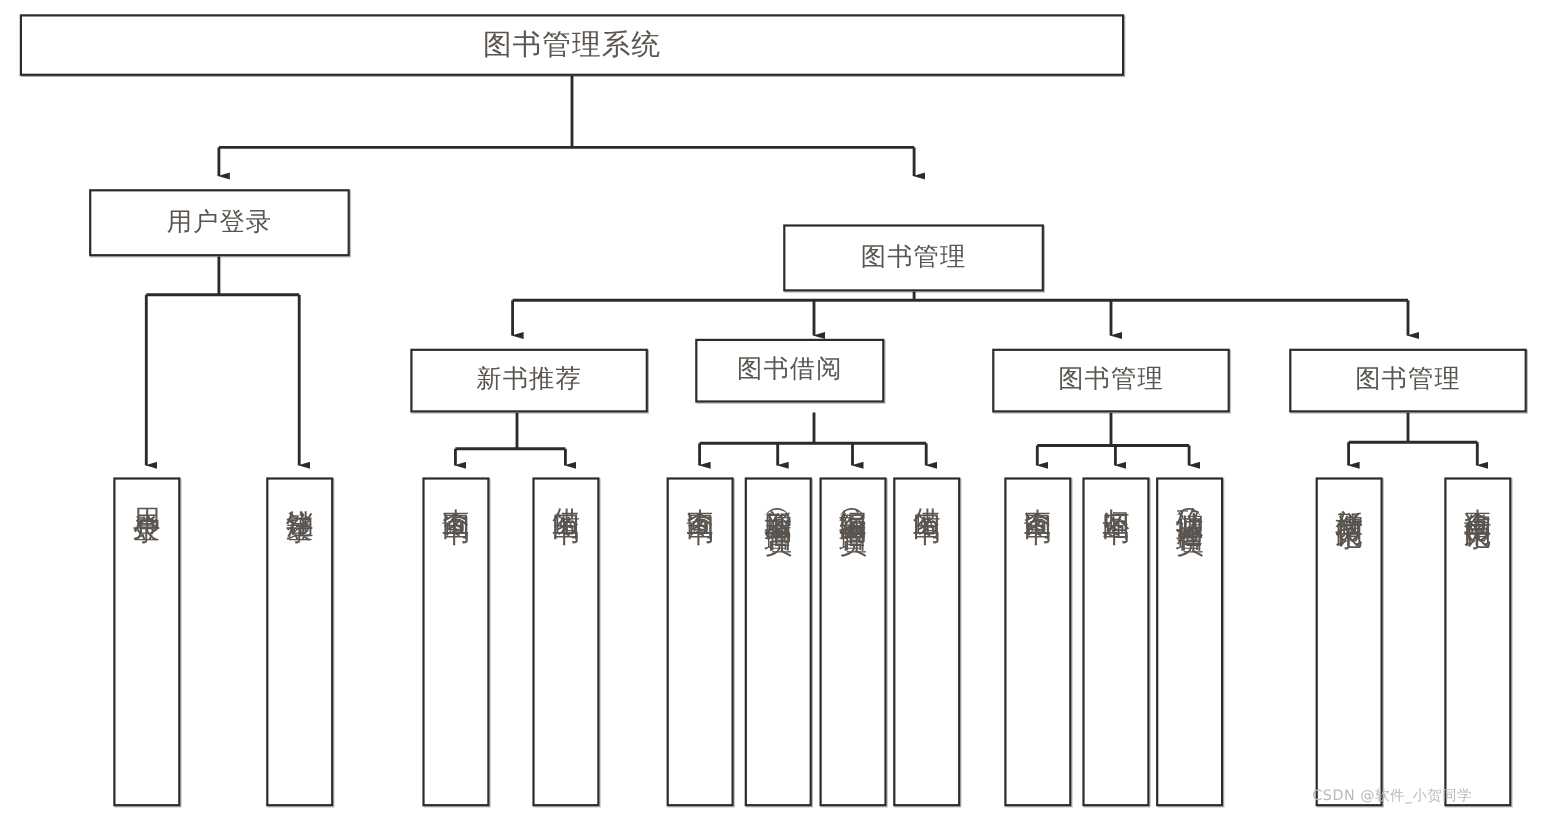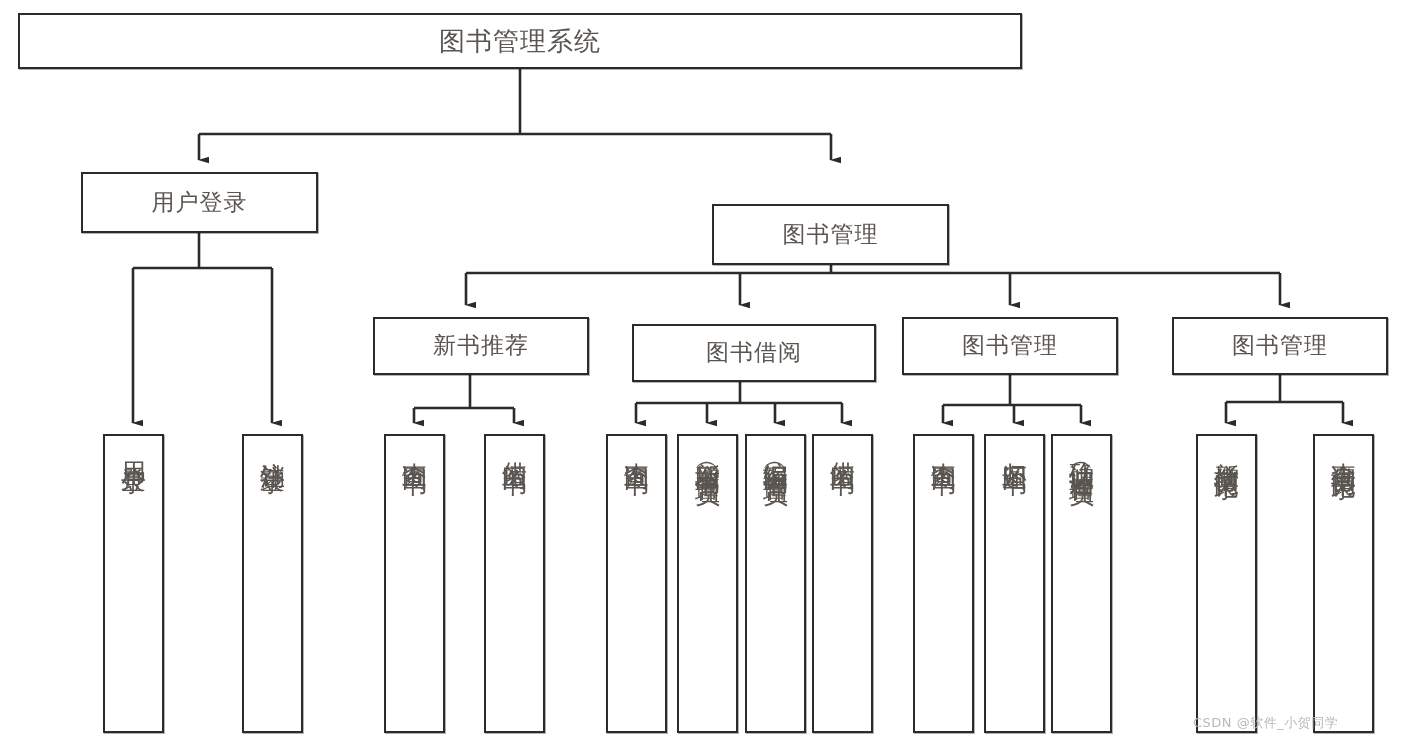--- a/index.html
+++ b/index.html
@@ -129,21 +129,21 @@
   <div class="node horiz" style="left:81px; top:172px; width:237px; height:61px;">
     <span class="label">用户登录</span>
   </div>
   <div class="node horiz" style="left:712px; top:172px; width:237px; height:61px;margin-top:32px;">
     <span class="label">图书管理</span>
   </div>
 
   <div class="node horiz" style="left:362px; top:317px; width:216px; height:58px;margin-left:11px;">
     <span class="label">新书推荐</span>
   </div>
-  <div class="node horiz" style="left:632px; top:324px; width:244px; height:58px;">
+  <div class="node horiz" style="left:632px; top:308px; width:172px; height:58px;">
     <span class="label">图书借阅</span>
   </div>
   <div class="node horiz" style="left:902px; top:317px; width:216px; height:58px;">
     <span class="label">图书管理</span>
   </div>
   <div class="node horiz" style="left:1172px; top:317px; width:216px; height:58px;">
     <span class="label">图书管理</span>
   </div>
 
   <div class="node vert" style="left:103px; top:434px; width:61px; height:299px;">

